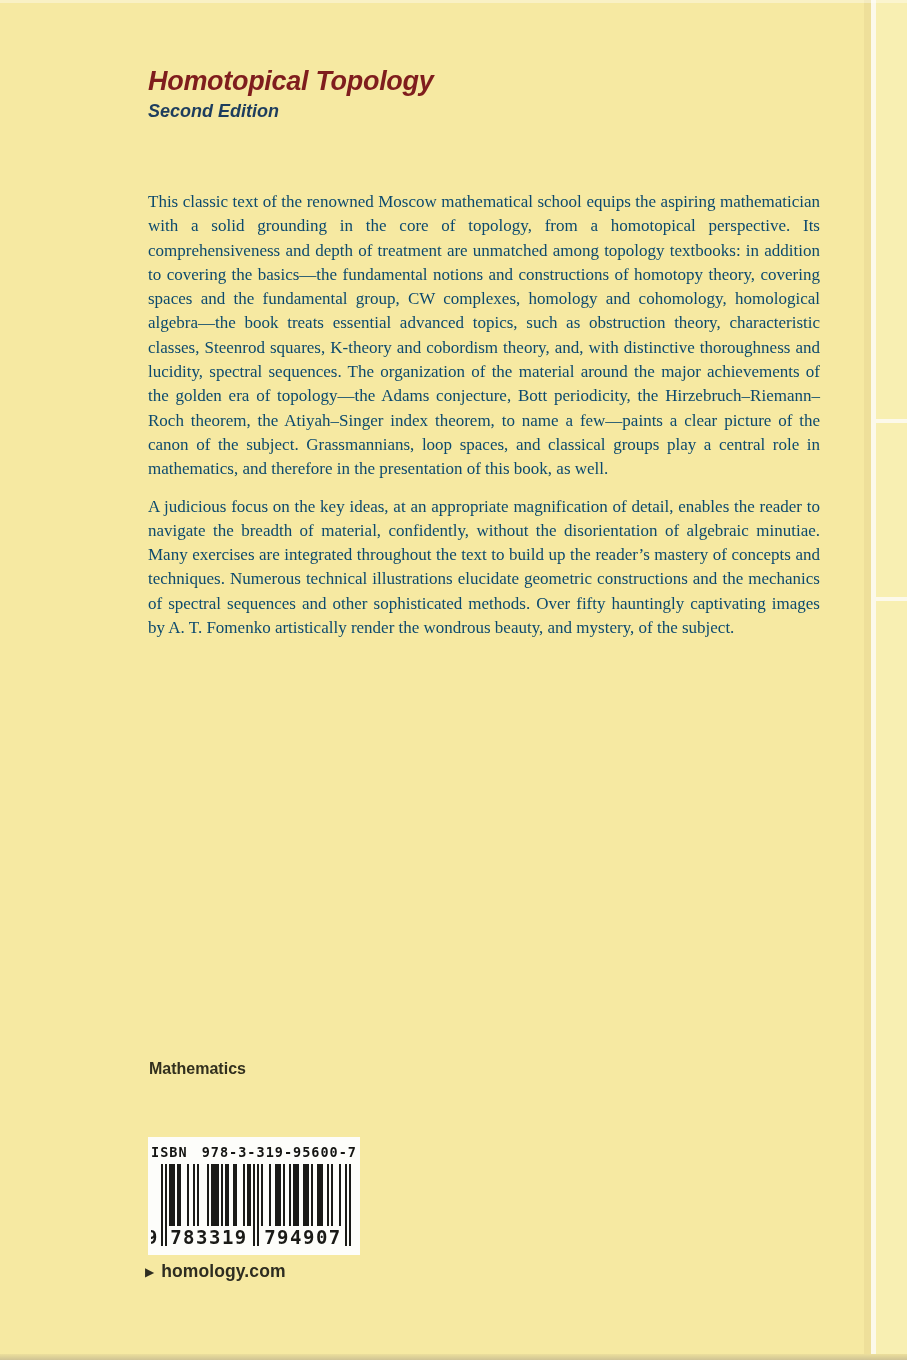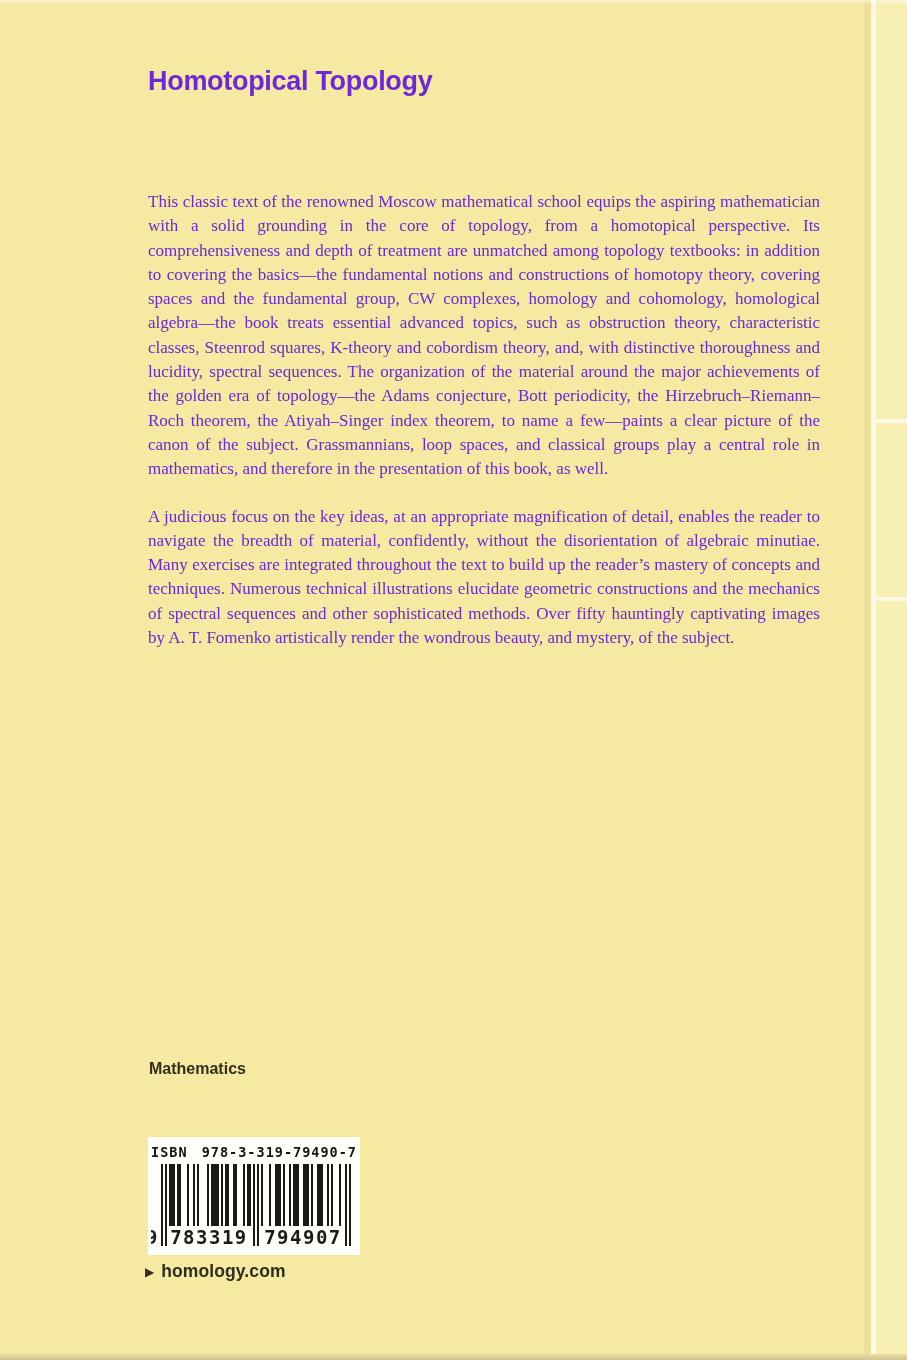--- a/index.html
+++ b/index.html
@@ -57,21 +57,21 @@
 
   
   .body-text {
     position: absolute; left: 148px; top: 190px; width: 672px;
     font-family: "Liberation Serif", serif;
     font-size: 17px; line-height: 24.3px;
     color: #3b392c;
     text-align: justify;
   }
   .body-text p { margin: 0; }
-  .body-text p + p { margin-top: 23px; }
+  .body-text p + p { margin-top: 13px; }
 
   
   .category {
     position: absolute; left: 149px; top: 1060px;
     font-size: 16px; font-weight: 700; color: #32301e;
   }
   .barcode-box {
     position: absolute; left: 148px; top: 1137px;
     width: 212px; height: 118px;
     background: #fdfdfa;
@@ -102,32 +102,33 @@
 <div class="cover" style="background: rgb(246, 233, 162);">
 
   <div class="spine-shadow"></div>
   <div class="spine-line"></div>
   <div class="spine-strip"></div>
   <div class="spine-notch notch-1"></div>
   <div class="spine-notch notch-2"></div>
   <div class="top-edge"></div>
 
   <div class="header">
-    <h1 class="title" style="color: #6d28d9;">Homotopical Topology</h1>
+    <h1 class="title" style="color: #7f1d1d; font-style: italic;">Homotopical Topology</h1>
+    <p class="edition" style="color: rgb(29, 61, 94);">Second Edition</p>
   </div>
 
-  <div class="body-text" style="color: #6d28d9;">
+  <div class="body-text" style="color: #0c4a6e;">
     <p>This classic text of the renowned Moscow mathematical school equips the aspiring mathematician with a solid grounding in the core of topology, from a homotopical perspective. Its comprehensiveness and depth of treatment are unmatched among topology textbooks: in addition to covering the basics—the fundamental notions and constructions of homotopy theory, covering spaces and the fundamental group, CW complexes, homology and cohomology, homological algebra—the book treats essential advanced topics, such as obstruction theory, characteristic classes, Steenrod squares, K-theory and cobordism theory, and, with distinctive thoroughness and lucidity, spectral sequences. The organization of the material around the major achievements of the golden era of topology—the Adams conjecture, Bott periodicity, the Hirzebruch–Riemann–Roch theorem, the Atiyah–Singer index theorem, to name a few—paints a clear picture of the canon of the subject. Grassmannians, loop spaces, and classical groups play a central role in mathematics, and therefore in the presentation of this book, as well.</p>
     <p>A judicious focus on the key ideas, at an appropriate magnification of detail, enables the reader to navigate the breadth of material, confidently, without the disorientation of algebraic minutiae. Many exercises are integrated throughout the text to build up the reader’s mastery of concepts and techniques. Numerous technical illustrations elucidate geometric constructions and the mechanics of spectral sequences and other sophisticated methods. Over fifty hauntingly captivating images by A. T. Fomenko artistically render the wondrous beauty, and mystery, of the subject.</p>
   </div>
 
   <div class="category">Mathematics</div>
 
   <div class="barcode-box">
-    <span class="isbn-label">ISBN 978-3-319-79490-7</span>
+    <span class="isbn-label">ISBN 978-3-319-95600-7</span>
     <svg class="barcode-svg" id="barcode" width="206" height="86" viewBox="0 0 206 86">
         <rect x="10" y="0" width="2" height="82" fill="#1a1a17"></rect>
         <rect x="14" y="0" width="2" height="82" fill="#1a1a17"></rect>
         <rect x="18" y="0" width="2" height="62" fill="#1a1a17"></rect>
         <rect x="20" y="0" width="2" height="62" fill="#1a1a17"></rect>
         <rect x="22" y="0" width="2" height="62" fill="#1a1a17"></rect>
         <rect x="26" y="0" width="2" height="62" fill="#1a1a17"></rect>
         <rect x="28" y="0" width="2" height="62" fill="#1a1a17"></rect>
         <rect x="36" y="0" width="2" height="62" fill="#1a1a17"></rect>
         <rect x="42" y="0" width="2" height="62" fill="#1a1a17"></rect>

